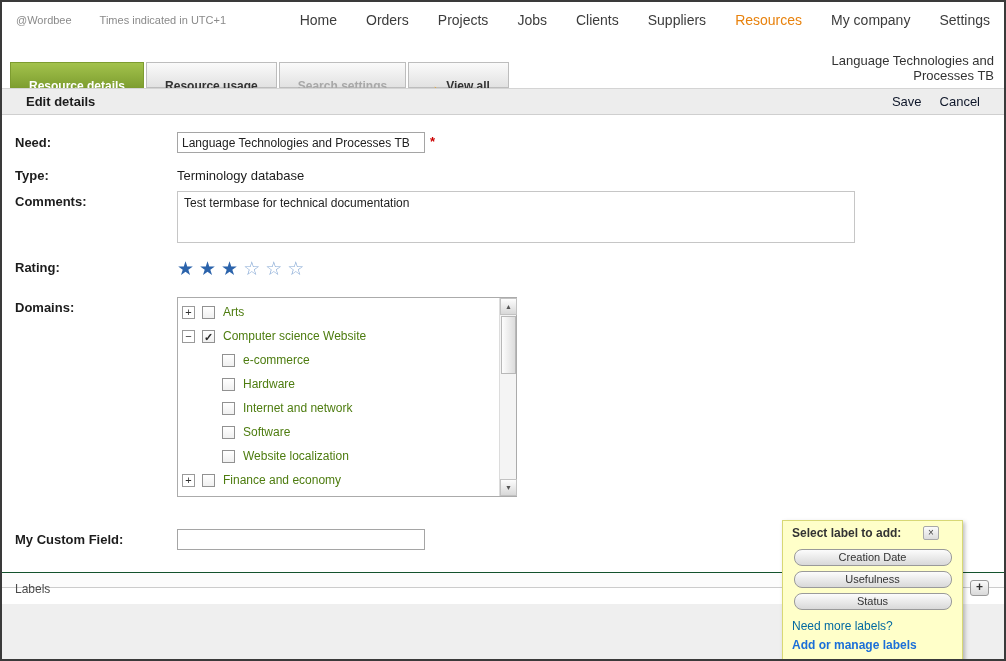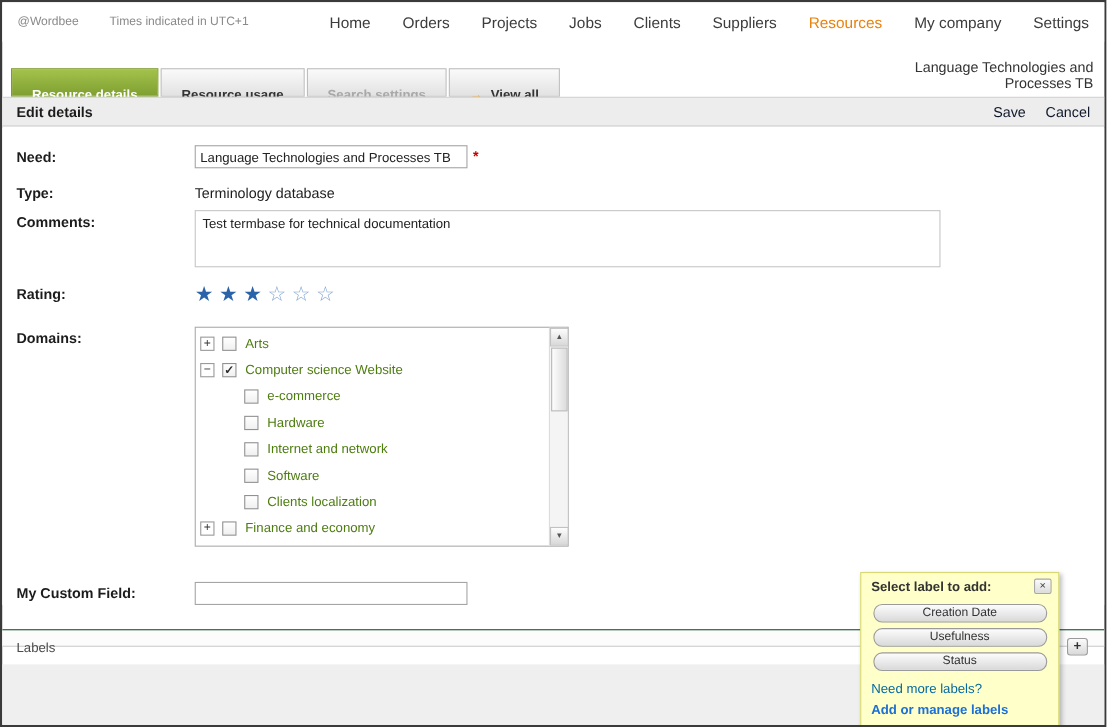--- a/index.html
+++ b/index.html
@@ -19,21 +19,21 @@
   .tabbar { position:absolute; top:60px; left:8px; display:flex; gap:2px; }
   .tab { height:25px; line-height:23px; padding:12px 18px; font-size:12px; font-weight:bold; color:#333;
          background:linear-gradient(#fafafa,#e2e2e2); border:1px solid #bdbdbd; cursor:pointer; white-space:nowrap; }
   .tab.active { background:linear-gradient(#a3c24c,#7f9f31); border-color:#7d9c30; color:#fff; }
   .tab.disabled { color:#a8a8a8; cursor:default; }
   .viewall-arrow { color:#eea31f; font-weight:bold; margin-right:7px; }
   .context-title { position:absolute; top:51px; right:10px; width:215px; text-align:right; font-size:13px; color:#333; line-height:15px; }
 
   
   .edit-header { position:absolute; top:86px; left:0; right:0; height:27px; background:#ededed;
-                 border-top:1px solid #d4d4d4; border-bottom:1px solid #cfcfcf; display:flex; align-items:center; padding:0 13px; }
+                 border-top:1px solid #d4d4d4; border-bottom:1px solid #cfcfcf; display:flex; align-items:center; padding:0 24px; }
   .edit-title { font-size:13px; font-weight:bold; color:#1c1c1c; }
   .edit-actions { margin-left:auto; display:flex; gap:18px; }
   .action-link { font-size:13px; color:#0f172a; cursor:pointer; }
 
   
   .form { position:absolute; top:114px; left:0; right:0; padding:16px 0 0 13px; background:#fff; }
   .form-row { display:flex; }
   .form-label { width:162px; font-size:13px; font-weight:bold; color:#1c1c1c; padding-top:3px; flex-shrink:0; }
   .row-name { margin-bottom:12px; }
   .row-type { margin-bottom:8px; }
@@ -74,21 +74,21 @@
                 border-top:1px solid #14532d; border-bottom:1px solid #cccccc; }
   .labels-title { font-size:12px; color:#4a4a4a; padding:9px 0 0 13px; }
   .add-label-btn { position:absolute; right:15px; top:7px; width:19px; height:16px; background:linear-gradient(#fbfbfb,#d9d9d9);
                    border:1px solid #9a9a9a; border-radius:3px; font-size:12px; font-weight:bold; line-height:13px;
                    text-align:center; color:#333; cursor:pointer; }
   .footer { position:absolute; top:602px; left:0; right:0; bottom:0; background:#efefef; }
 
   
   .popup { position:absolute; top:518px; right:41px; width:181px; background:#ffffc9; border:1px solid #d8d875;
            box-shadow:2px 2px 4px rgba(0,0,0,0.25); z-index:20; padding-bottom:9px; }
-  .popup-header { display:flex; align-items:center; padding:5px 6px 4px 9px; }
+  .popup-header { display:flex; align-items:center; padding:5px 23px 4px 9px; }
   .popup-title { font-size:12px; font-weight:bold; color:#333; }
   .popup-close { margin-left:auto; width:16px; height:14px; background:linear-gradient(#fbfbfb,#dcdcdc); border:1px solid #a8a8a8;
                  border-radius:2px; font-size:10px; line-height:12px; text-align:center; color:#444; cursor:pointer; }
   .pill { display:block; width:158px; height:17px; margin:5px auto 0; background:linear-gradient(#fcfcfc,#d9d9d9);
           border:1px solid #9a9a9a; border-radius:8px; font-size:11px; line-height:15px; text-align:center; color:#333; cursor:pointer; }
   .popup-note { font-size:12px; color:#0369a1; padding:9px 0 0 9px; }
   .popup-link { font-size:12px; font-weight:bold; color:#1b6fd8; padding:5px 0 0 9px; cursor:pointer; }
 </style>
 </head>
 <body>
@@ -184,21 +184,21 @@
             <div class="tree-row level-1">
               <span class="checkbox"></span>
               <span class="tree-label">Internet and network</span>
             </div>
             <div class="tree-row level-1">
               <span class="checkbox"></span>
               <span class="tree-label">Software</span>
             </div>
             <div class="tree-row level-1">
               <span class="checkbox"></span>
-              <span class="tree-label">Clients localization</span>
+              <span class="tree-label">Website localization</span>
             </div>
             <div class="tree-row level-0">
               <span class="expander">+</span>
               <span class="checkbox"></span>
               <span class="tree-label">Finance and economy</span>
             </div>
             <div class="tree-row level-0">
               <span class="tree-label"></span>
             </div>
           </div>

